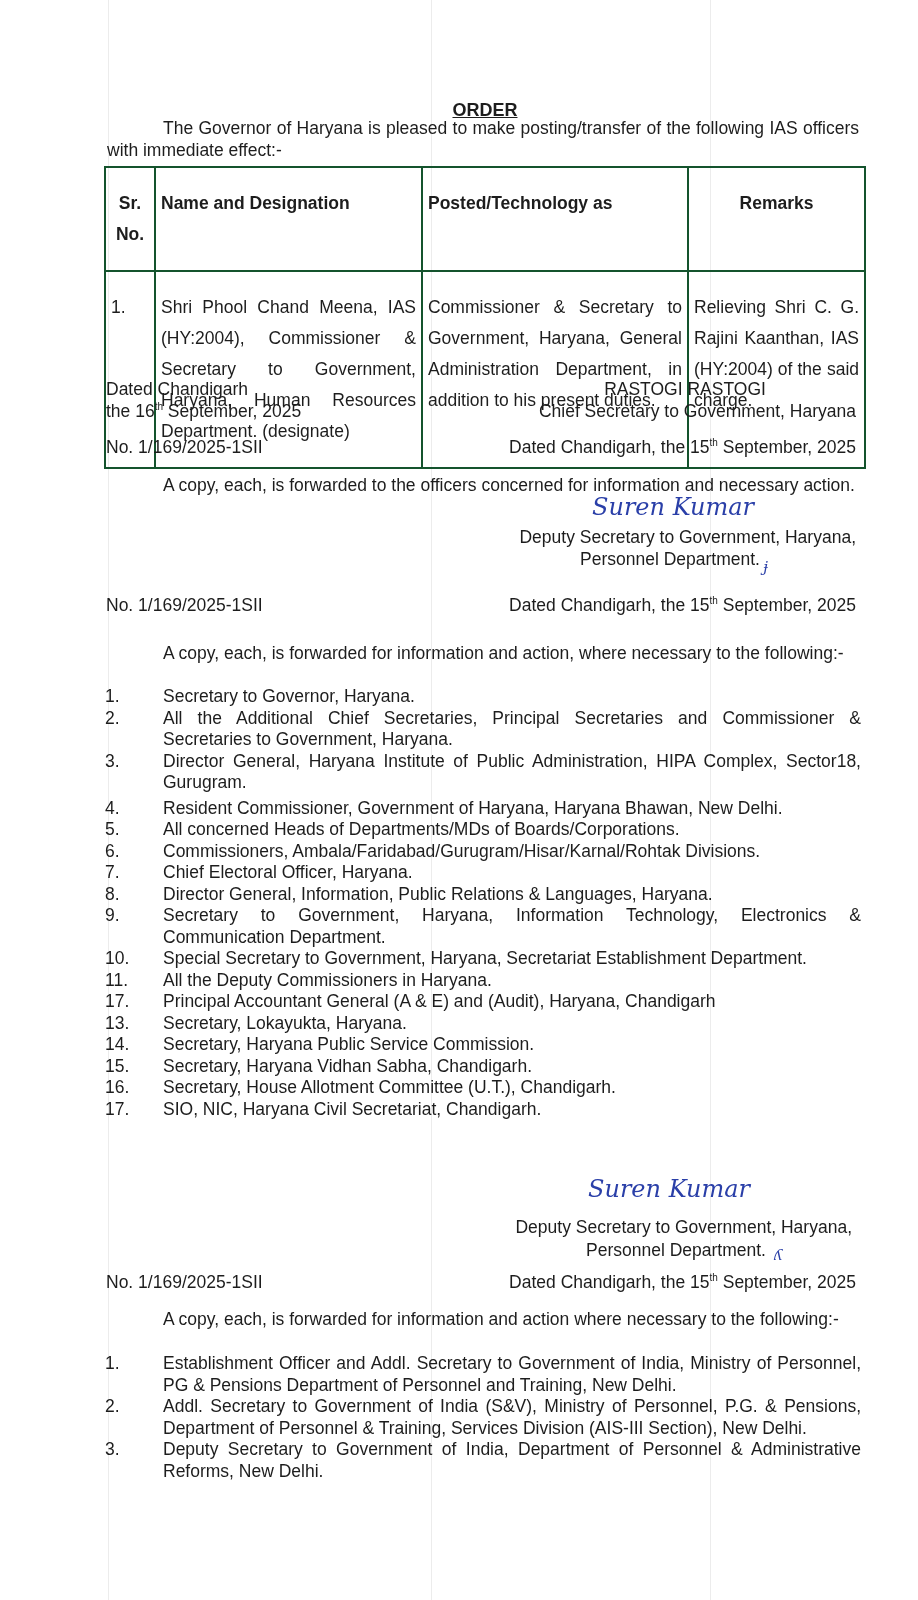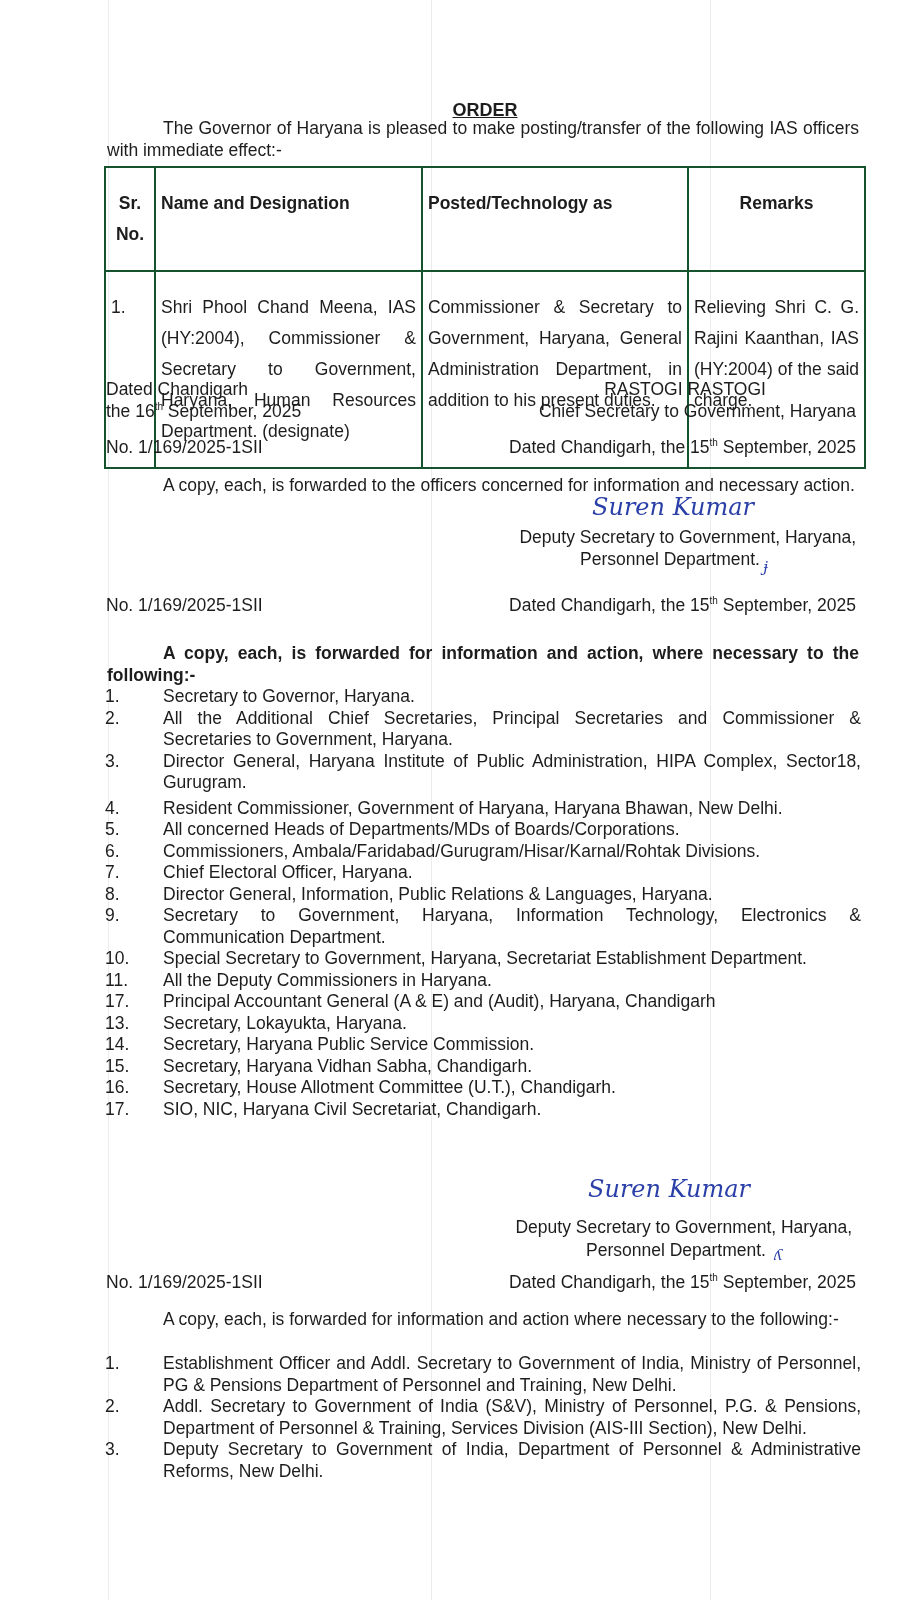--- a/index.html
+++ b/index.html
@@ -66,21 +66,21 @@
   <div class="abs" style="left:106px;top:437px;">No. 1/169/2025-1SII</div>
   <div class="abs right" style="left:440px;width:416px;top:437px;"><span>Dated Chandigarh, the 15</span><sup>th</sup><span> September, 2025</span></div>
   <div class="abs para" style="top:460px;white-space:normal;margin-top:14px;"><span class="ind"></span><span>A copy, each, is forwarded to the officers concerned for information and necessary action.</span></div>
   <div class="sig" style="left:592px;top:493px;">Suren Kumar</div>
   <div class="abs right" style="left:440px;width:416px;top:527px;">Deputy Secretary to Government, Haryana,</div>
   <div class="abs center" style="left:540px;width:260px;top:549px;">Personnel Department.</div>
   <div class="initial" style="left:763px;top:558px;">ɉ</div>
 
   <div class="abs" style="left:106px;top:595px;">No. 1/169/2025-1SII</div>
   <div class="abs right" style="left:440px;width:416px;top:595px;"><span>Dated Chandigarh, the 15</span><sup>th</sup><span> September, 2025</span></div>
-  <div class="abs para" style="top:642px;white-space:normal;font-weight:bold;"><span class="ind"></span><span>A copy, each, is forwarded for information and action, where necessary to the following:-</span></div>
+  <div class="abs para" style="top:642px;white-space:normal;"><span class="ind"></span><span>A copy, each, is forwarded for information and action, where necessary to the following:-</span></div>
 
   <ol class="list" id="list2" style="top:686px;">
       <li><span class="num">1.</span><span>Secretary to Governor, Haryana.</span></li>
       <li><span class="num">2.</span><span>All the Additional Chief Secretaries, Principal Secretaries and Commissioner &amp; Secretaries to Government, Haryana.</span></li>
       <li><span class="num">3.</span><span>Director General, Haryana Institute of Public Administration, HIPA Complex, Sector18, Gurugram.</span></li>
       <li style="margin-top: 4px;"><span class="num">4.</span><span>Resident Commissioner, Government of Haryana, Haryana Bhawan, New Delhi.</span></li>
       <li><span class="num">5.</span><span>All concerned Heads of Departments/MDs of Boards/Corporations.</span></li>
       <li><span class="num">6.</span><span>Commissioners, Ambala/Faridabad/Gurugram/Hisar/Karnal/Rohtak Divisions.</span></li>
       <li><span class="num">7.</span><span>Chief Electoral Officer, Haryana.</span></li>
       <li><span class="num">8.</span><span>Director General, Information, Public Relations &amp; Languages, Haryana.</span></li>

